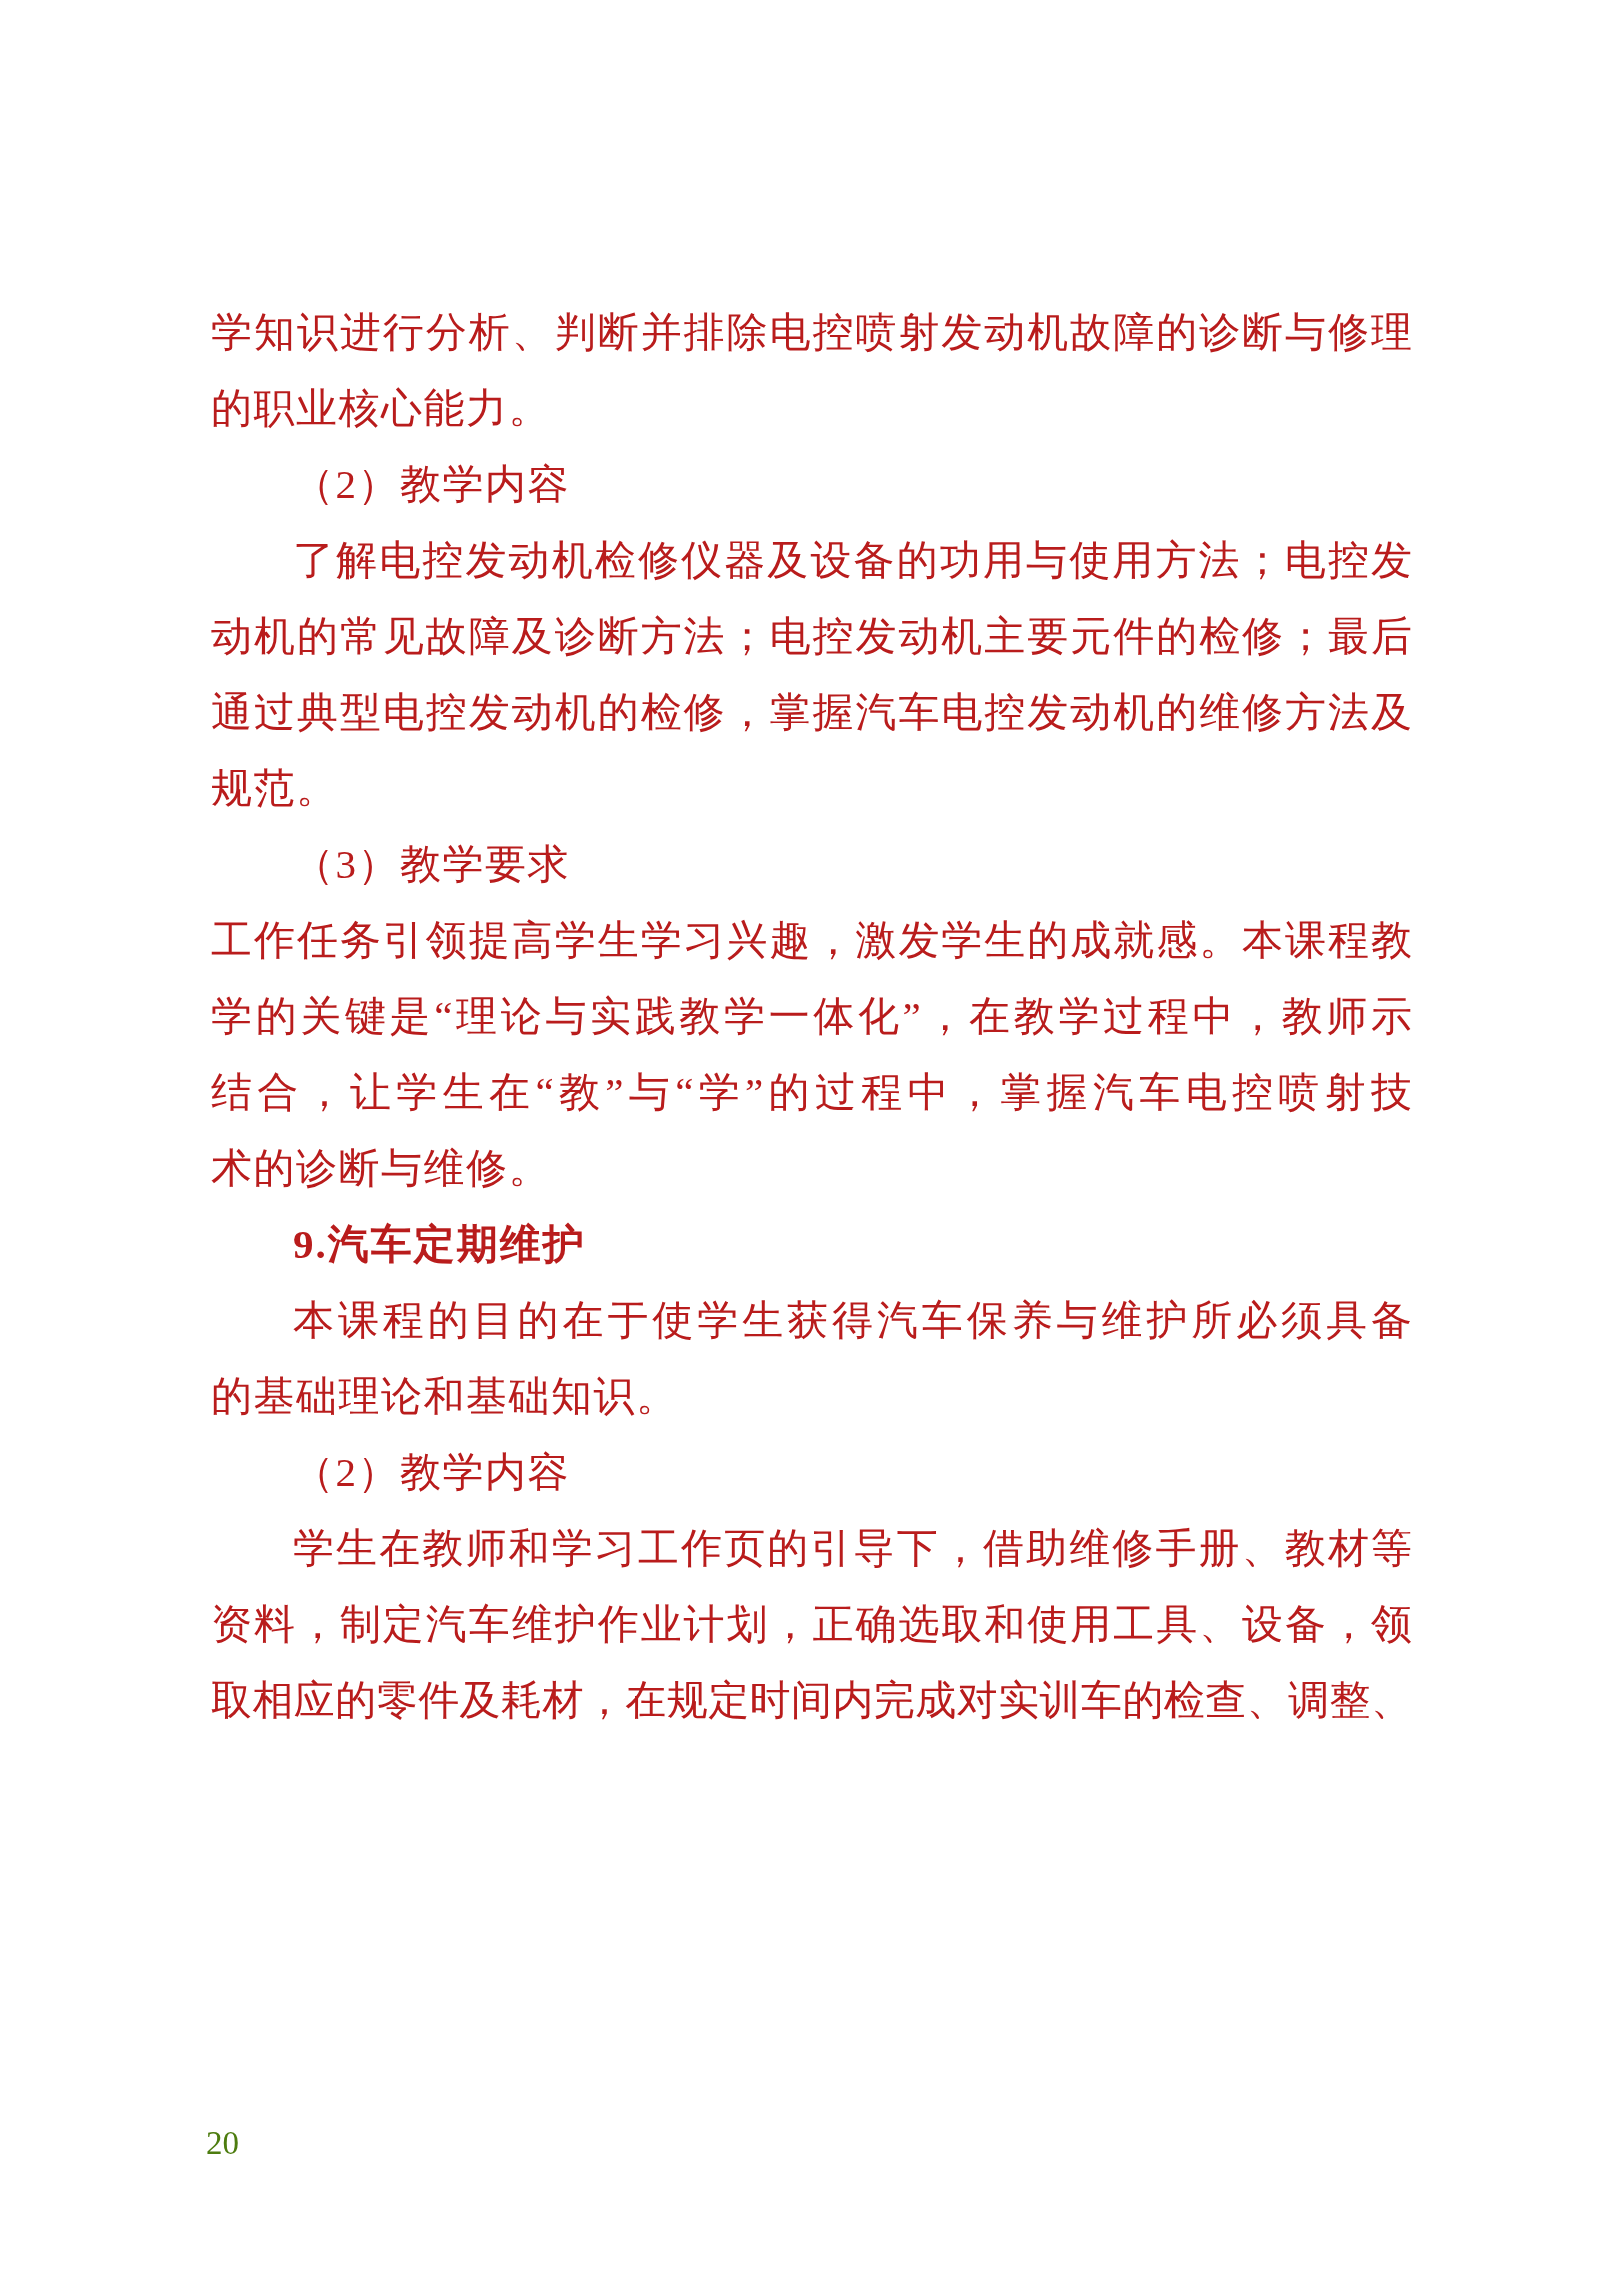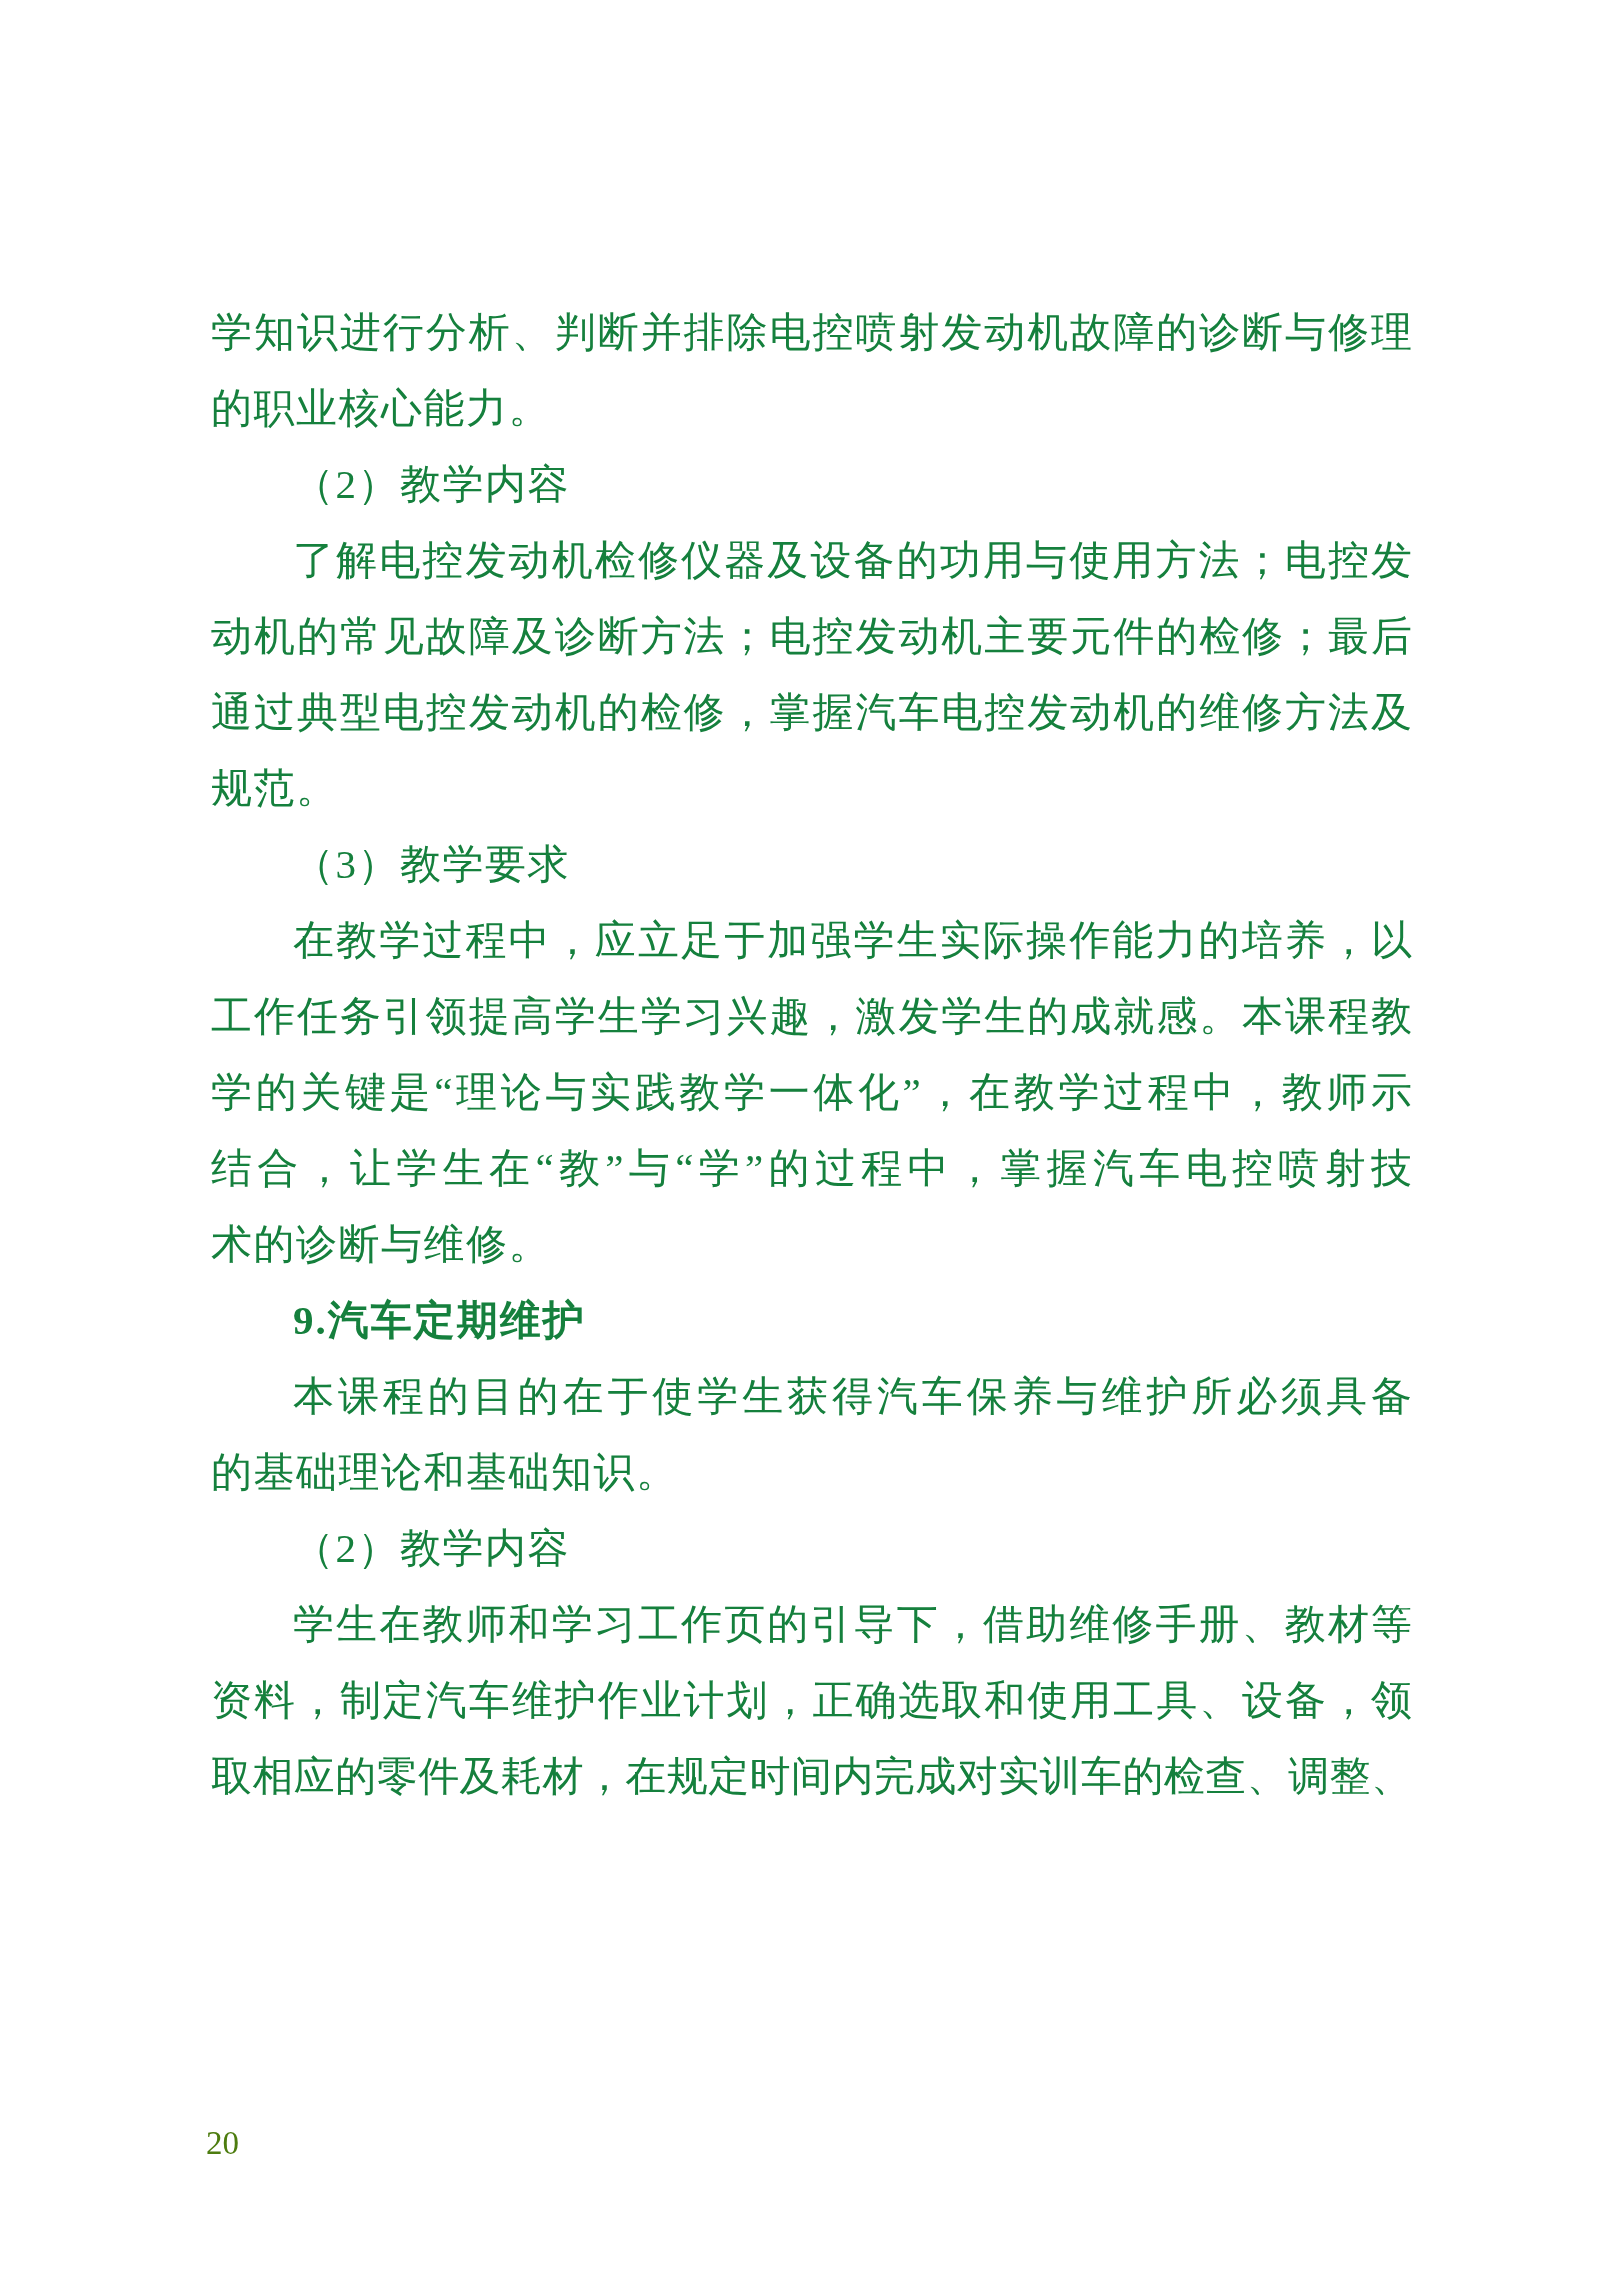--- a/index.html
+++ b/index.html
@@ -16,21 +16,21 @@
     color: #000000;
   }
   .text-block {
     position: absolute;
     left: 211px;
     top: 294px;
     width: 1201px;
     font-family: "Liberation Serif", "DejaVu Serif", serif;
     font-size: 41px;
     line-height: 76px;
-    color: #15803d;
+    color: #b91c1c;
   }
   .line {
     height: 76px;
     white-space: nowrap;
     letter-spacing: 1.5px;
   }
   .line.justify,
   .line.justify-indent {
     white-space: normal;
     letter-spacing: 0;
@@ -61,21 +61,20 @@
 <div class="page">
   <div class="text-block" id="text-block">
       <div class="line justify">学知识进行分析、判断并排除电控喷射发动机故障的诊断与修理</div>
       <div class="line plain">的职业核心能力。</div>
       <div class="line indent">（2）教学内容</div>
       <div class="line justify-indent">了解电控发动机检修仪器及设备的功用与使用方法；电控发</div>
       <div class="line justify">动机的常见故障及诊断方法；电控发动机主要元件的检修；最后</div>
       <div class="line justify">通过典型电控发动机的检修，掌握汽车电控发动机的维修方法及</div>
       <div class="line plain">规范。</div>
       <div class="line indent">（3）教学要求</div>
-      <div class="line justify-indent">在教学过程中，应立足于加强学生实际操作能力的培养，以</div>
       <div class="line justify">工作任务引领提高学生学习兴趣，激发学生的成就感。本课程教</div>
       <div class="line justify">学的关键是“理论与实践教学一体化”，在教学过程中，教师示</div>
       <div class="line justify">结合，让学生在“教”与“学”的过程中，掌握汽车电控喷射技</div>
       <div class="line plain">术的诊断与维修。</div>
       <div class="line heading-indent">9.汽车定期维护</div>
       <div class="line justify-indent">本课程的目的在于使学生获得汽车保养与维护所必须具备</div>
       <div class="line plain">的基础理论和基础知识。</div>
       <div class="line indent">（2）教学内容</div>
       <div class="line justify-indent">学生在教师和学习工作页的引导下，借助维修手册、教材等</div>
       <div class="line justify">资料，制定汽车维护作业计划，正确选取和使用工具、设备，领</div>

